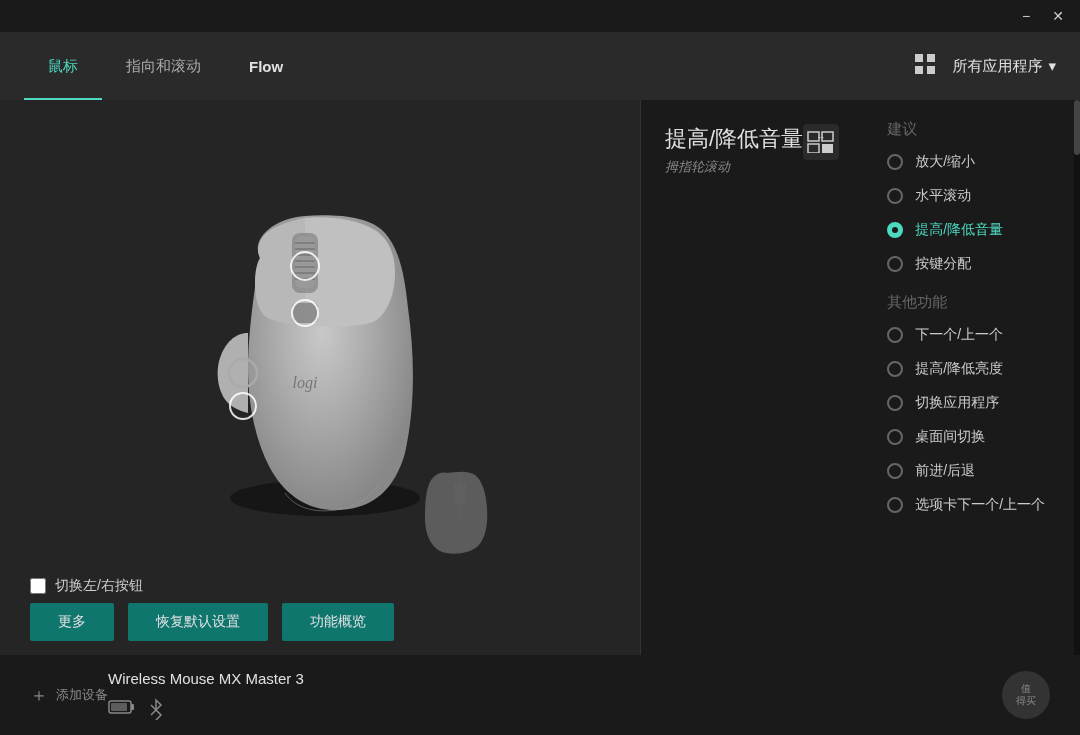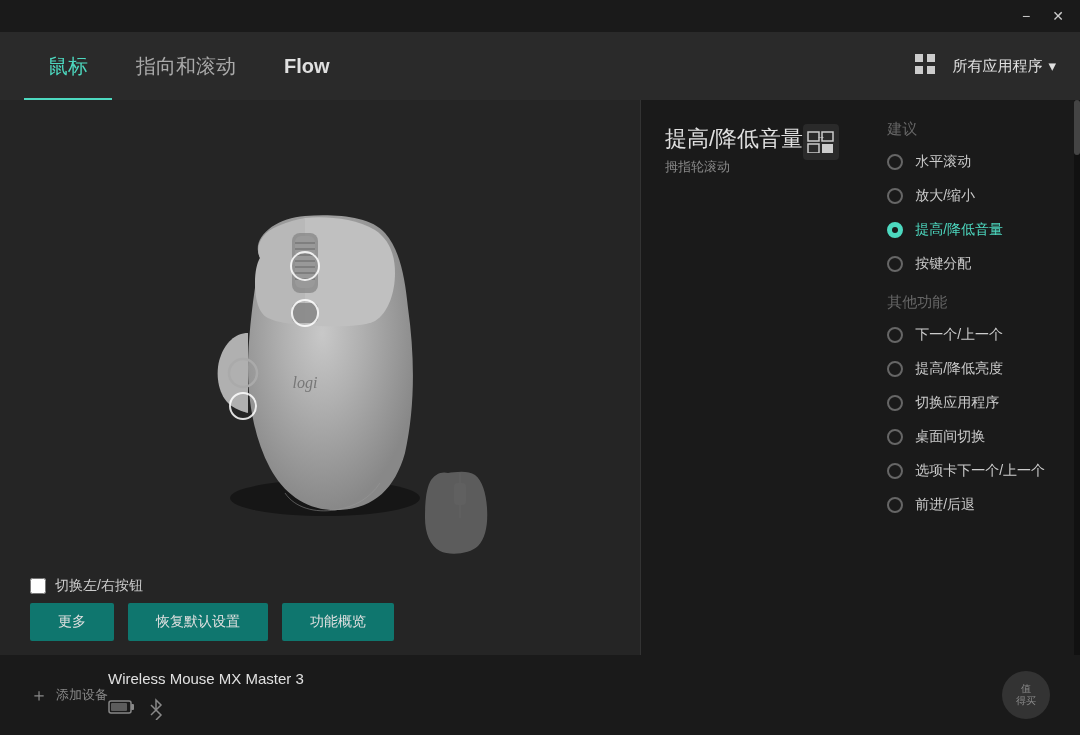--- a/index.html
+++ b/index.html
@@ -43,21 +43,21 @@
       height: 68px;
       background: #2a2a2a;
       display: flex;
       align-items: stretch;
       padding: 0 24px;
     }
     .tab {
       display: flex;
       align-items: center;
       padding: 0 24px;
-      font-size: 20px;
+      font-size: 15px;
       color: #aaa;
       cursor: pointer;
       position: relative;
       white-space: nowrap;
     }
     .tab.active {
       color: #4dd9c0;
     }
     .tab.active::after {
       content: '';
@@ -138,20 +138,21 @@
     }
     .panel-title {
       font-size: 22px;
       color: #e0e0e0;
       font-weight: 500;
     }
     .panel-subtitle {
       font-size: 13px;
       color: #888;
       margin-top: 4px;
+      font-style: italic;
     }
     .panel-icon-btn {
       width: 36px; height: 36px;
       background: #2a2a2a;
       border: none;
       border-radius: 4px;
       cursor: pointer;
       display: flex; align-items: center; justify-content: center;
       color: #ccc;
       font-size: 16px;
@@ -382,25 +383,25 @@
         </svg>
       </button>
     </div>
 
     <div class="panel-body">
 
       <div class="section-label">建议</div>
 
       <div class="radio-item">
         <div class="radio-circle"></div>
+        <span>放大/缩小</span>
+      </div>
+      <div class="radio-item">
+        <div class="radio-circle"></div>
         <span>水平滚动</span>
-      </div>
-      <div class="radio-item">
-        <div class="radio-circle"></div>
-        <span>放大/缩小</span>
       </div>
       <div class="radio-item selected">
         <div class="radio-circle selected"></div>
         <span>提高/降低音量</span>
       </div>
       <div class="radio-item">
         <div class="radio-circle"></div>
         <span>按键分配</span>
       </div>
 
@@ -417,25 +418,25 @@
       <div class="radio-item">
         <div class="radio-circle"></div>
         <span>切换应用程序</span>
       </div>
       <div class="radio-item">
         <div class="radio-circle"></div>
         <span>桌面间切换</span>
       </div>
       <div class="radio-item">
         <div class="radio-circle"></div>
+        <span>前进/后退</span>
+      </div>
+      <div class="radio-item">
+        <div class="radio-circle"></div>
         <span>选项卡下一个/上一个</span>
-      </div>
-      <div class="radio-item">
-        <div class="radio-circle"></div>
-        <span>前进/后退</span>
       </div>
     </div>
 
     <div style="position:absolute;right:0;top:0;bottom:0;width:6px;background:#111;">
       <div style="position:absolute;top:0;width:6px;height:55px;background:#444;border-radius:3px;"></div>
     </div>
   </div>
 </div>
 
 <div class="footer">

